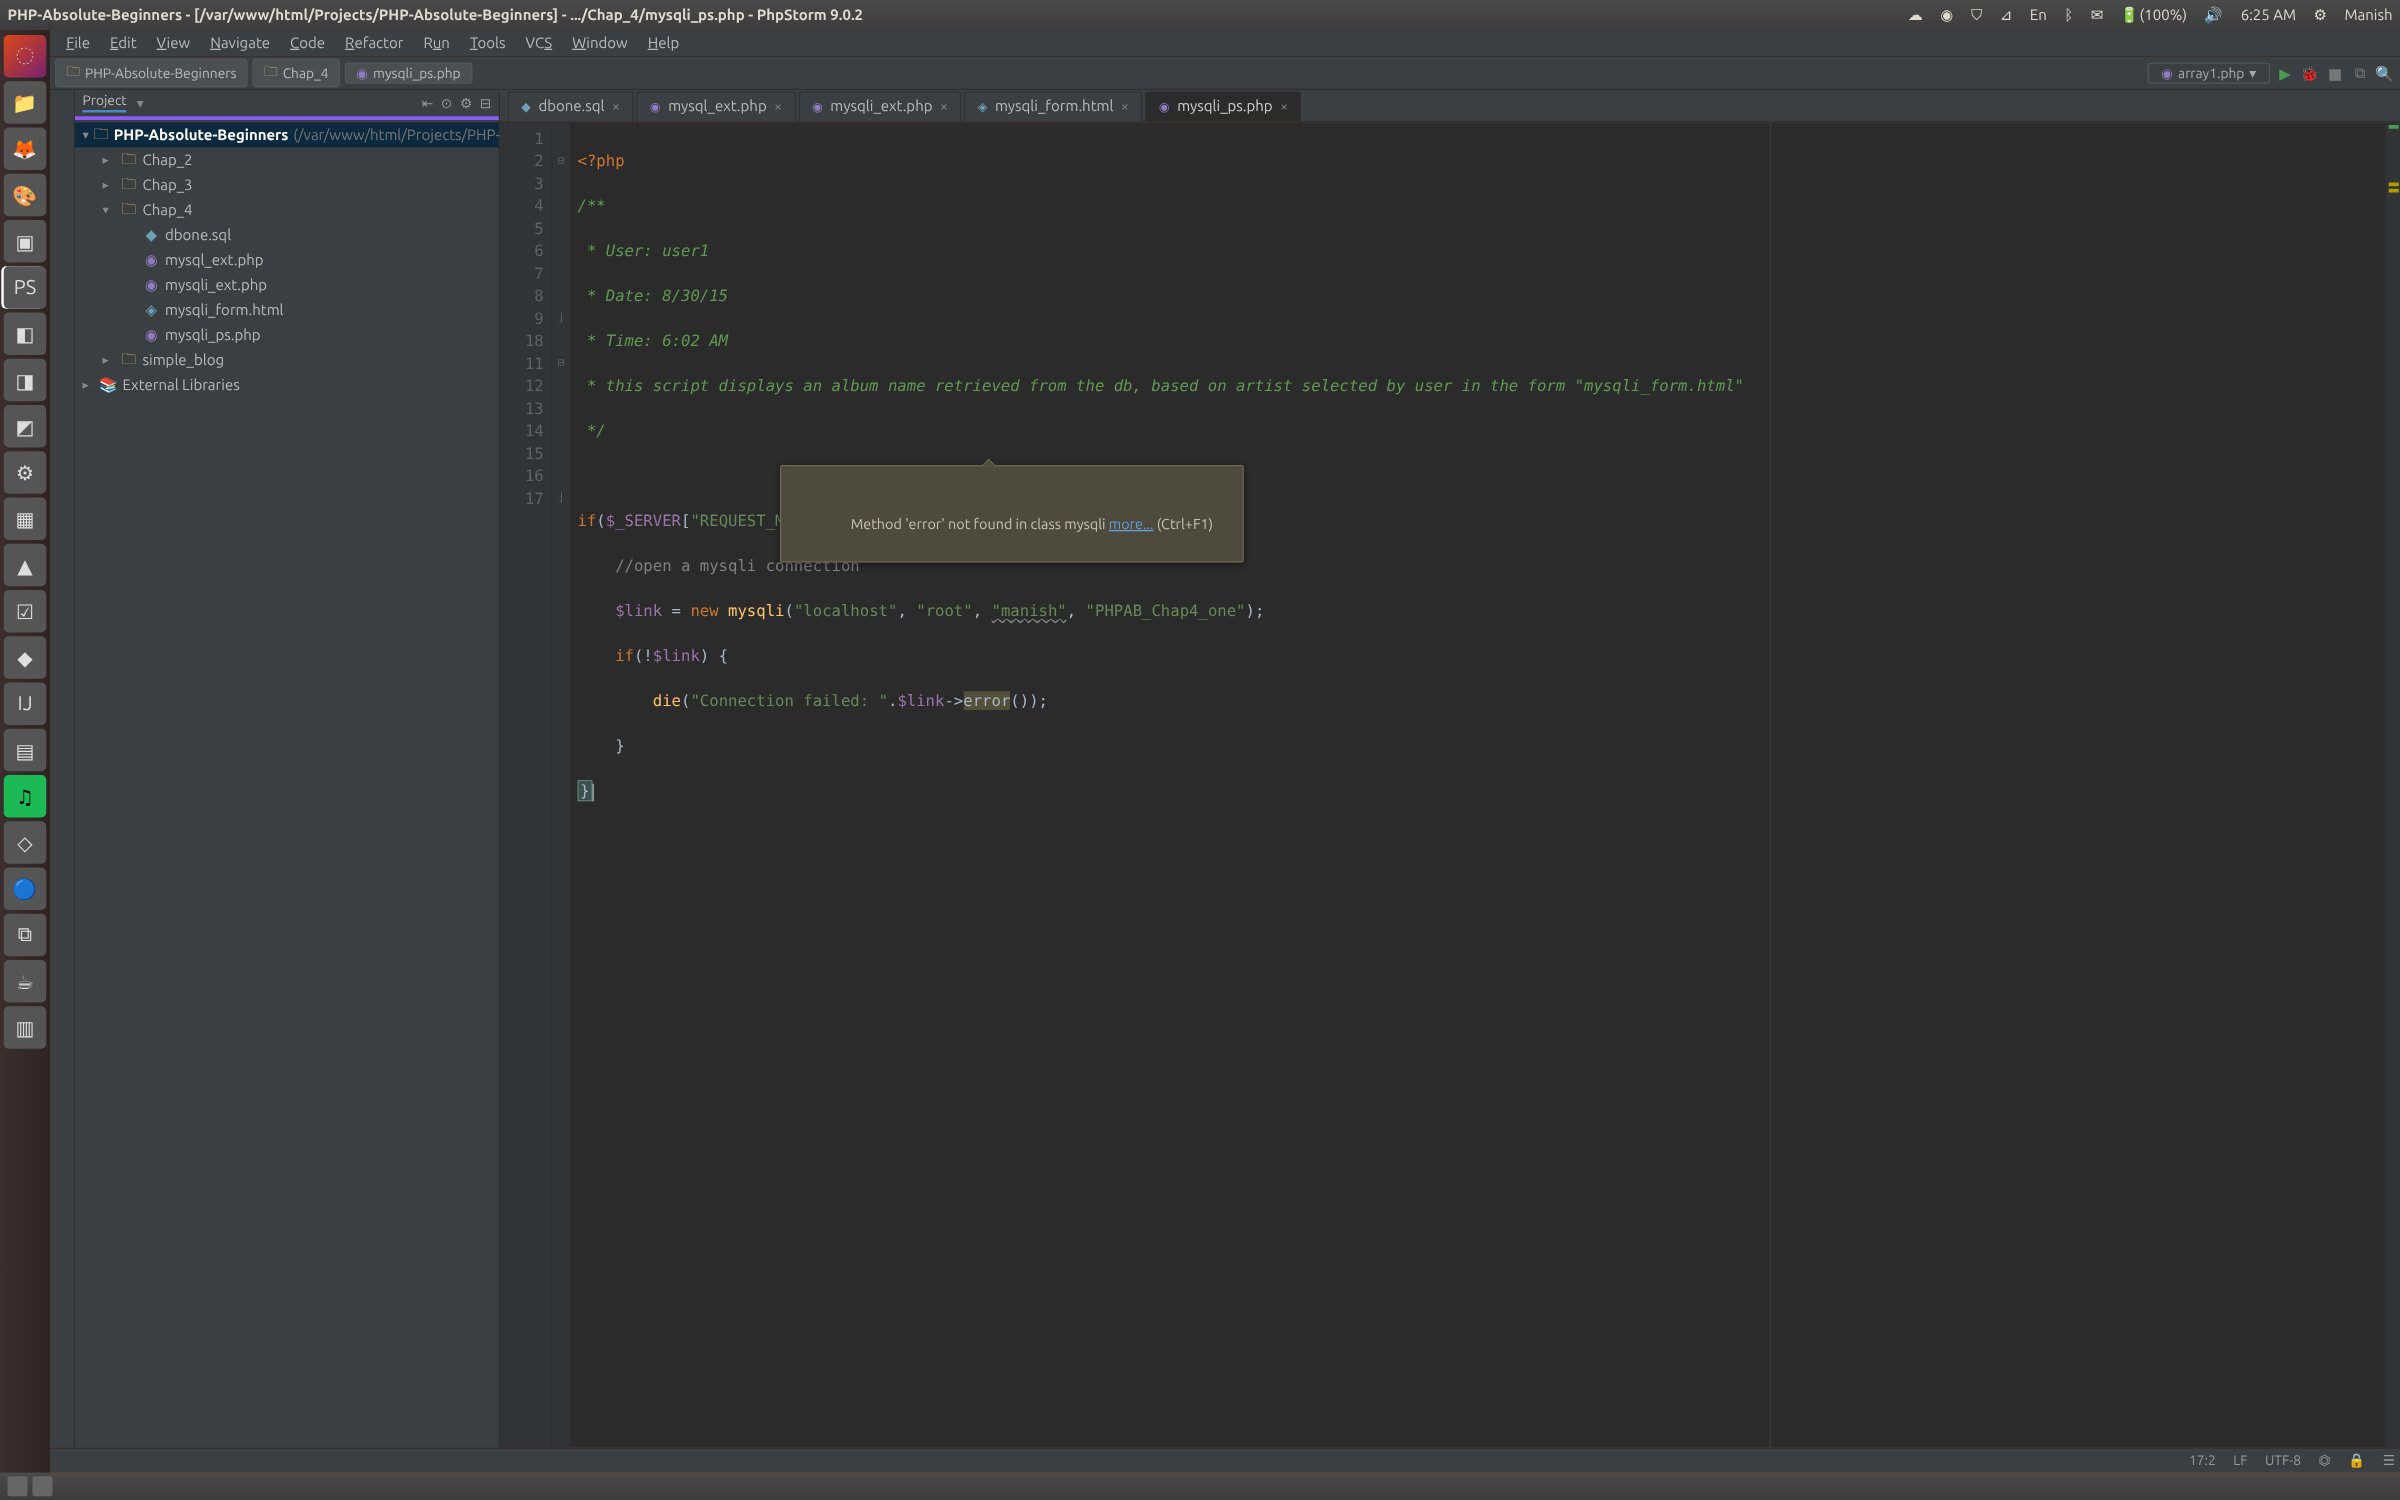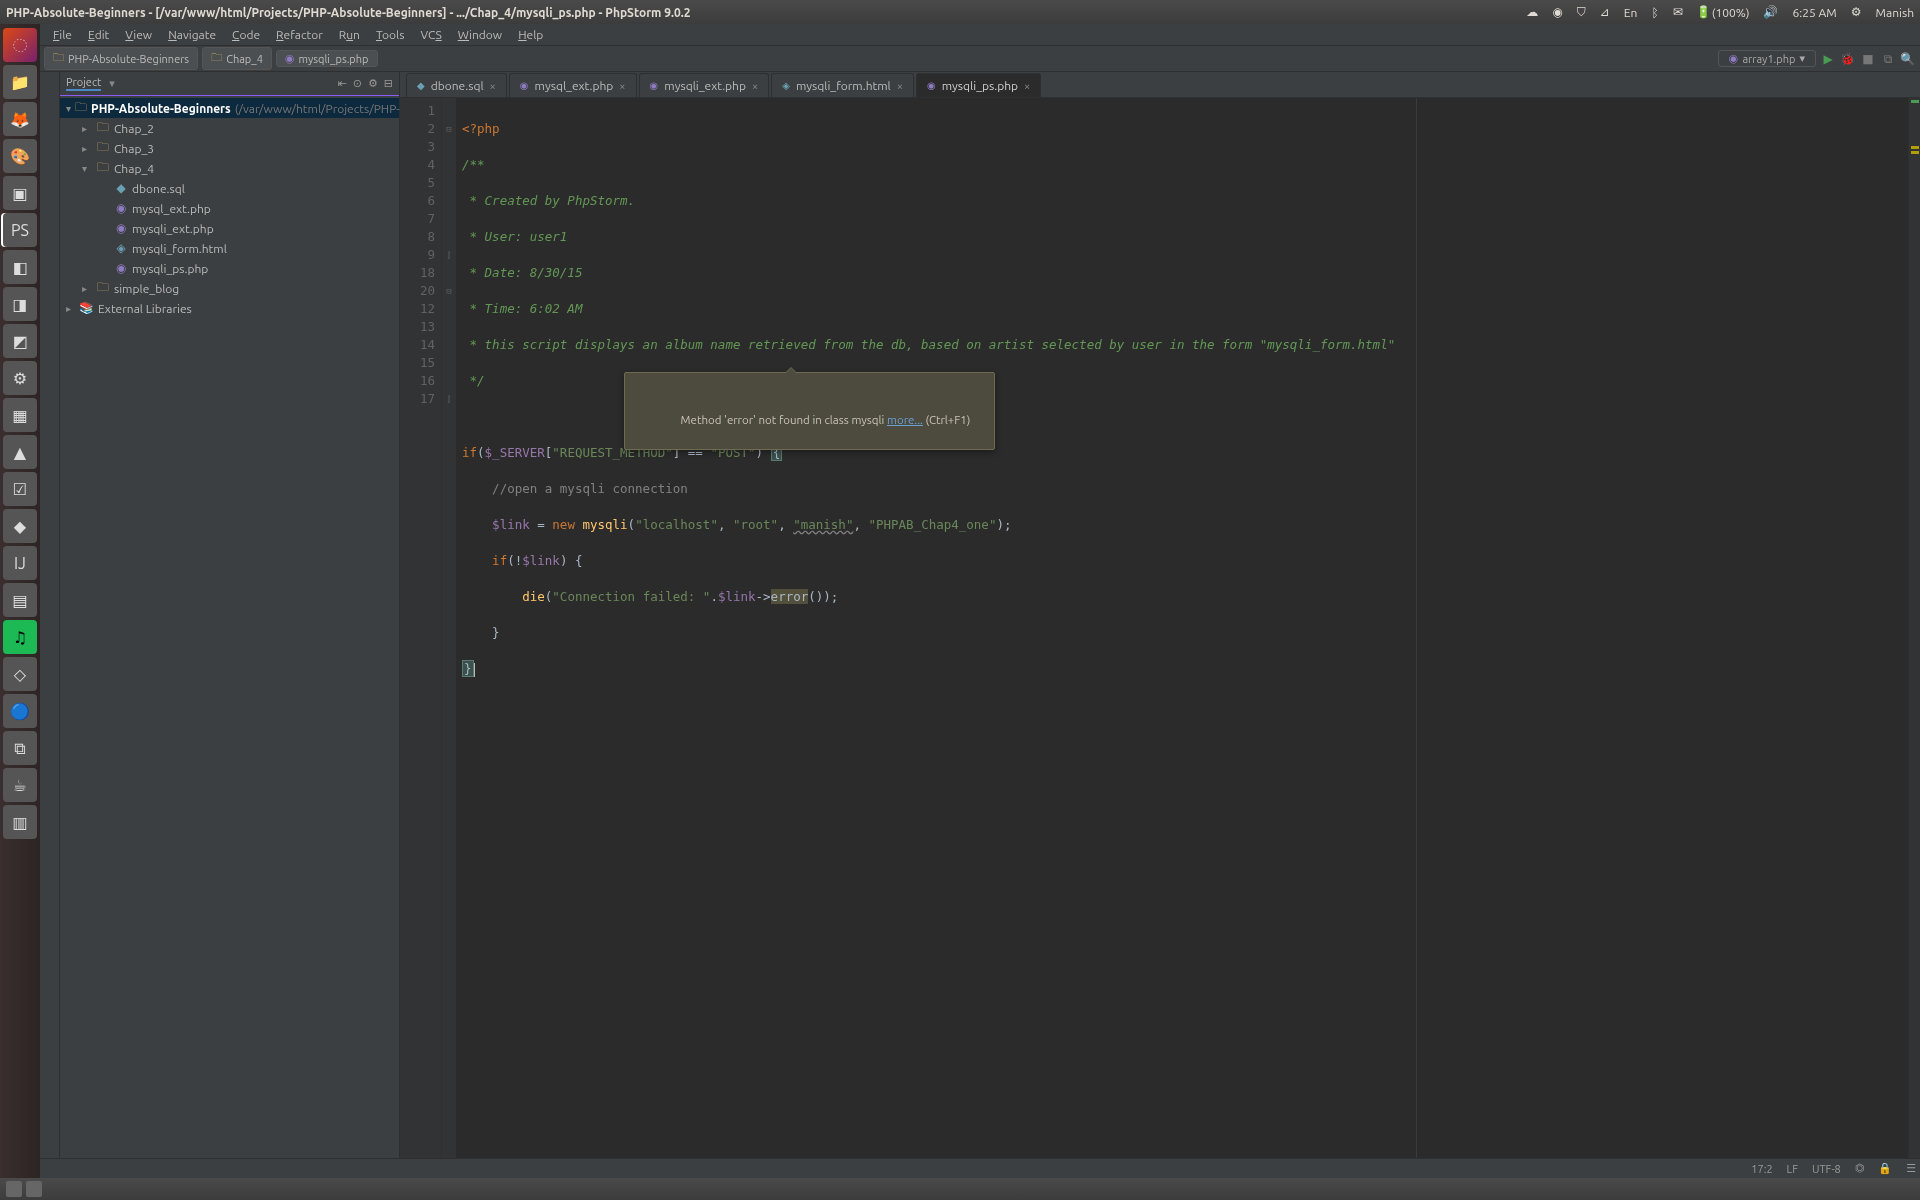--- a/index.html
+++ b/index.html
@@ -32,21 +32,21 @@
 .navbar .crumb { background: #4b4f51; border:1px solid #555; border-radius: 3px; padding: 1px 8px; font-size: 11px; color:#bbb; display:flex; align-items:center; gap:4px;}
 .navbar .crumb .folder-ic { color:#c9a86a; }
 .navbar .spacer { flex:1; }
 .navbar .rconf { font-size:11px; color:#aaa; padding:1px 10px; border:1px solid #555; border-radius:3px; display:flex; align-items:center; gap:4px;}
 .navbar .ricon { width:16px; height:16px; display:inline-flex; align-items:center; justify-content:center; }
 
 .main { flex:1; display:flex; min-height:0; }
 .tool-strip-left { width:20px; background:#3c3f41; border-right:1px solid #2d2f30; }
 
 .project-panel { width:340px; background:#3c3f41; border-right:1px solid #2d2f30; display:flex; flex-direction:column; }
-.project-header { height:24px; display:flex; align-items:center; padding:0 6px; font-size:11px; color:#bbb; border-bottom:1px solid #8b5cf6; gap:8px;}
+.project-header { height:24px; display:flex; align-items:center; padding:0 6px; font-size:11px; color:#bbb; border-bottom:3px solid #8b5cf6; gap:8px;}
 .project-header .hdr-arrow { margin-left:auto; }
 .project-header .hdr-icons { display:flex; gap:6px; color:#999; font-size:11px;}
 .tree { padding: 2px 0; font-size: 12px; }
 .tree-row { display:flex; align-items:center; height:20px; padding-left:6px; gap:4px; color:#bbb; white-space:nowrap;}
 .tree-row.selected { background:#0d293e; color:#fff; }
 .tree-row .arrow { width:10px; display:inline-block; color:#888; font-size:10px;}
 .tree-row .ic { width:14px; display:inline-flex; justify-content:center; }
 .tree-row .ic.folder { color:#c9a86a; }
 .tree-row .ic.php { color:#8e7cc3; }
 .tree-row .ic.sql { color:#6a9fb5; }
@@ -299,21 +299,21 @@
           <div>1</div>
             <div>2</div>
             <div>3</div>
             <div>4</div>
             <div>5</div>
             <div>6</div>
             <div>7</div>
             <div>8</div>
             <div>9</div>
             <div>18</div>
-            <div>20</div>
+            <div>11</div>
             <div>12</div>
             <div>13</div>
             <div>14</div>
             <div>15</div>
             <div>16</div>
             <div>17</div>
         </div>
         <div class="fold-gutter">
           <div></div>
             <div>⊟</div>
@@ -329,21 +329,20 @@
             <div></div>
             <div></div>
             <div></div>
             <div></div>
             <div></div>
             <div>⌋</div>
         </div>
         <div class="code">
 <div class="line"><span class="kw">&lt;?php</span></div>
 <div class="line"><span class="doc">/**</span></div>
-<div class="line"><span class="doc"> * Created by PhpStorm.</span></div>
 <div class="line"><span class="doc"> * User: user1</span></div>
 <div class="line"><span class="doc"> * Date: 8/30/15</span></div>
 <div class="line"><span class="doc"> * Time: 6:02 AM</span></div>
 <div class="line"><span class="doc"> * this script displays an album name retrieved from the db, based on artist selected by user in the form "mysqli_form.html"</span></div>
 <div class="line"><span class="doc"> */</span></div>
 <div class="line"></div>
 <div class="line"><span class="kw">if</span>(<span class="var">$_SERVER</span>[<span class="str">"REQUEST_METHOD"</span>] == <span class="str">"POST"</span>) <span class="brace-hl">{</span></div>
 <div class="line">    <span class="cmt">//open a mysqli connection</span></div>
 <div class="line">    <span class="var">$link</span> = <span class="kw">new</span> <span class="fn">mysqli</span>(<span class="str">"localhost"</span>, <span class="str">"root"</span>, <span class="str warn-ul">"manish"</span>, <span class="str">"PHPAB_Chap4_one"</span>);</div>
 <div class="line">    <span class="kw">if</span>(!<span class="var">$link</span>) {</div>

